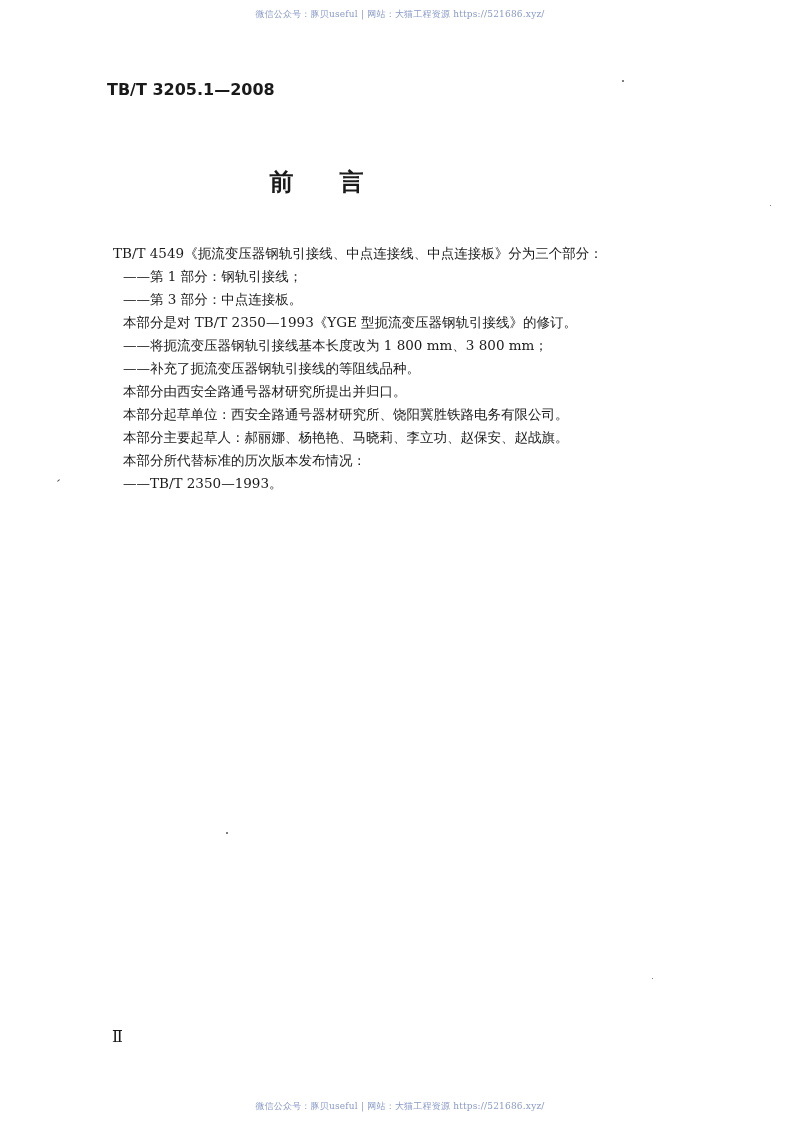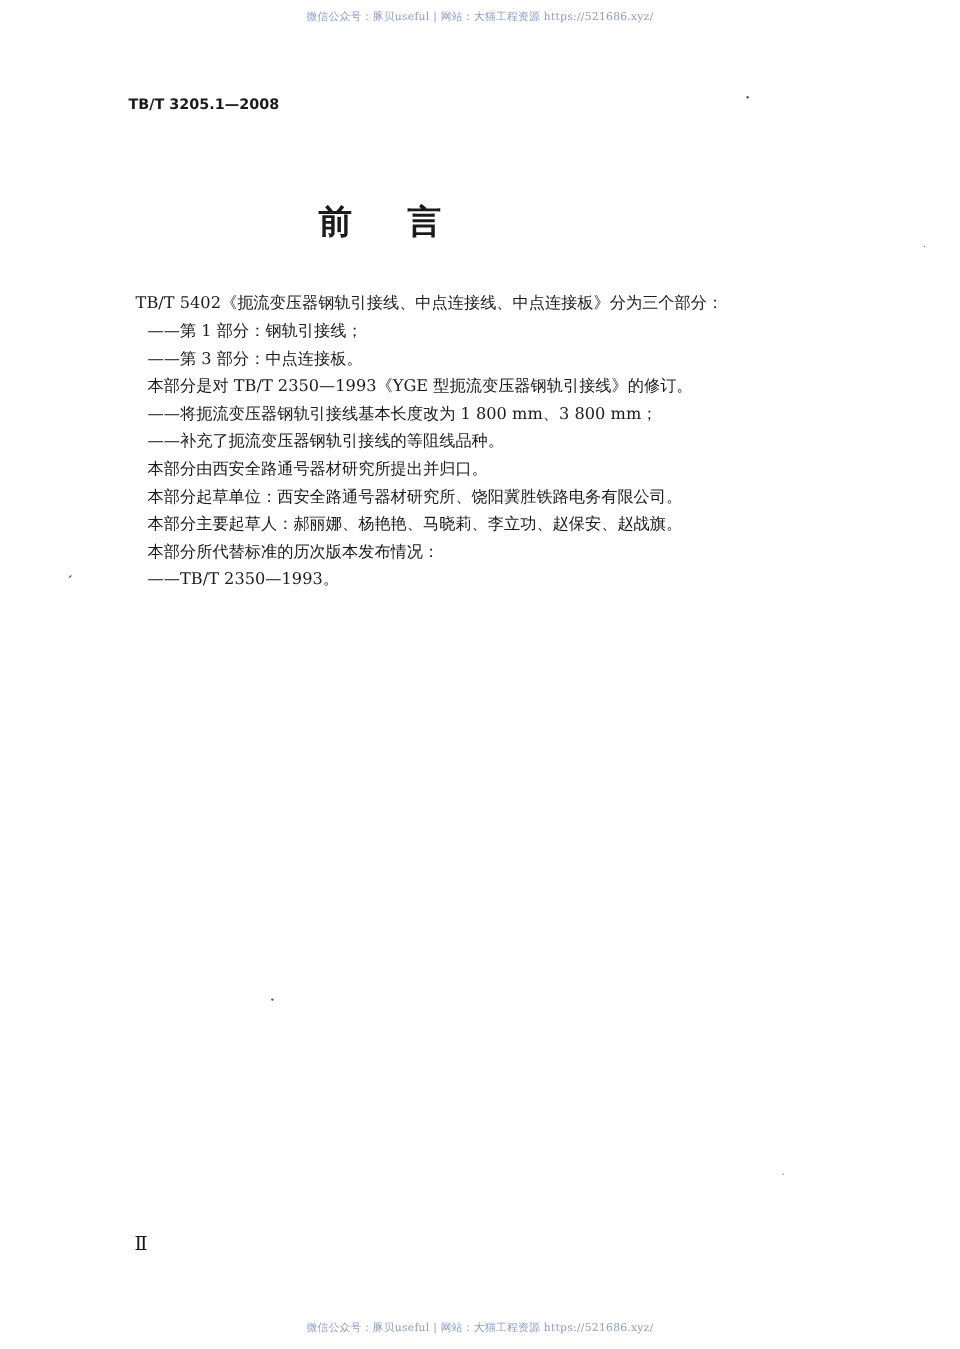--- a/index.html
+++ b/index.html
@@ -8,25 +8,25 @@
     font-family: "DejaVu Serif", "Liberation Serif", serif; color: #1a1a1a;
   }
   .watermark {
     position: absolute; left: 0; width: 800px; text-align: center;
     font-size: 9px; color: #8a9bc8; font-family: "DejaVu Serif", serif; letter-spacing: 0.2px;
   }
   .wm-top { top: 8px; }
   .wm-bottom { top: 1100px; }
   .std-no {
     position: absolute; left: 107px; top: 80px;
-    font-family: "DejaVu Sans", "Liberation Sans", sans-serif; font-weight: bold; font-size: 12px;
+    font-family: "DejaVu Sans", "Liberation Sans", sans-serif; font-weight: bold; font-size: 16px;
   }
   .title {
     position: absolute; left: 0; width: 633px; top: 166px; text-align: center;
-    font-family: "DejaVu Sans", sans-serif; font-weight: bold; font-size: 28px; letter-spacing: 0;
+    font-family: "DejaVu Sans", sans-serif; font-weight: bold; font-size: 24px; letter-spacing: 0;
   }
   .title span { display: inline-block; }
   .title .gap { width: 46px; }
   .body-text { position: absolute; left: 113px; top: 242px; width: 600px; }
   .line { font-size: 13.5px; line-height: 23px; white-space: nowrap; }
   .indent1 { padding-left: 10px; }
   .indent0 { padding-left: 10px; }
   .first { padding-left: 0; }
   .page-num {
     position: absolute; left: 112px; top: 1027px; font-family: "DejaVu Serif", serif; font-size: 16px;
@@ -38,21 +38,21 @@
 
 <div class="watermark wm-top">微信公众号：豚贝useful | 网站：大猫工程资源 https://521686.xyz/</div>
 
 <div class="std-no">TB/T 3205.1—2008</div>
 
 <div class="title">
   <span>前</span><span class="gap"></span><span>言</span>
 </div>
 
 <div class="body-text">
-  <div class="line first">TB/T 5402《扼流变压器钢轨引接线、中点连接线、中点连接板》分为三个部分：</div>
+  <div class="line first">TB/T 4549《扼流变压器钢轨引接线、中点连接线、中点连接板》分为三个部分：</div>
   <div class="line indent1">——第 1 部分：钢轨引接线；</div>
   <div class="line indent1">——第 3 部分：中点连接板。</div>
   <div class="line indent0">本部分是对 TB/T 2350—1993《YGE 型扼流变压器钢轨引接线》的修订。</div>
   <div class="line indent0">——将扼流变压器钢轨引接线基本长度改为 1 800 mm、3 800 mm；</div>
   <div class="line indent0">——补充了扼流变压器钢轨引接线的等阻线品种。</div>
   <div class="line indent0">本部分由西安全路通号器材研究所提出并归口。</div>
   <div class="line indent0">本部分起草单位：西安全路通号器材研究所、饶阳冀胜铁路电务有限公司。</div>
   <div class="line indent0">本部分主要起草人：郝丽娜、杨艳艳、马晓莉、李立功、赵保安、赵战旗。</div>
   <div class="line indent0">本部分所代替标准的历次版本发布情况：</div>
   <div class="line indent0">——TB/T 2350—1993。</div>

